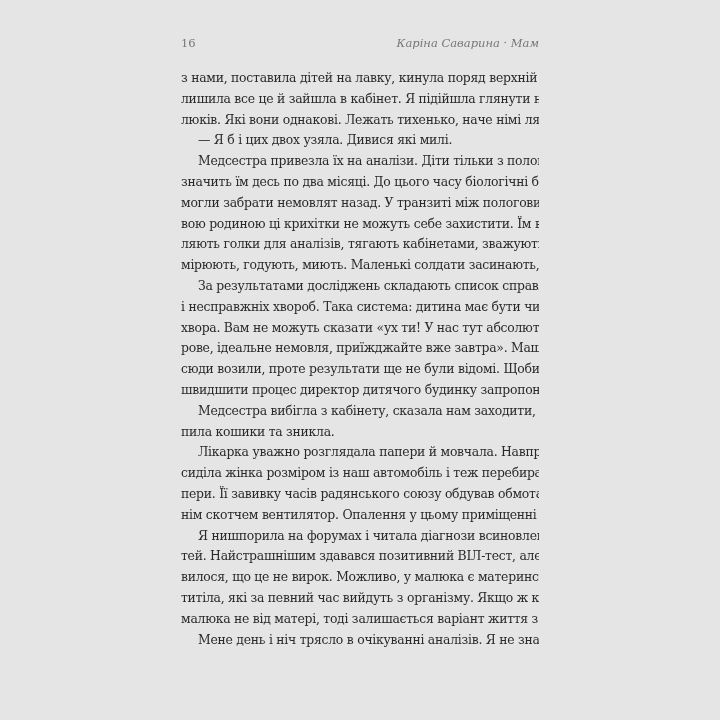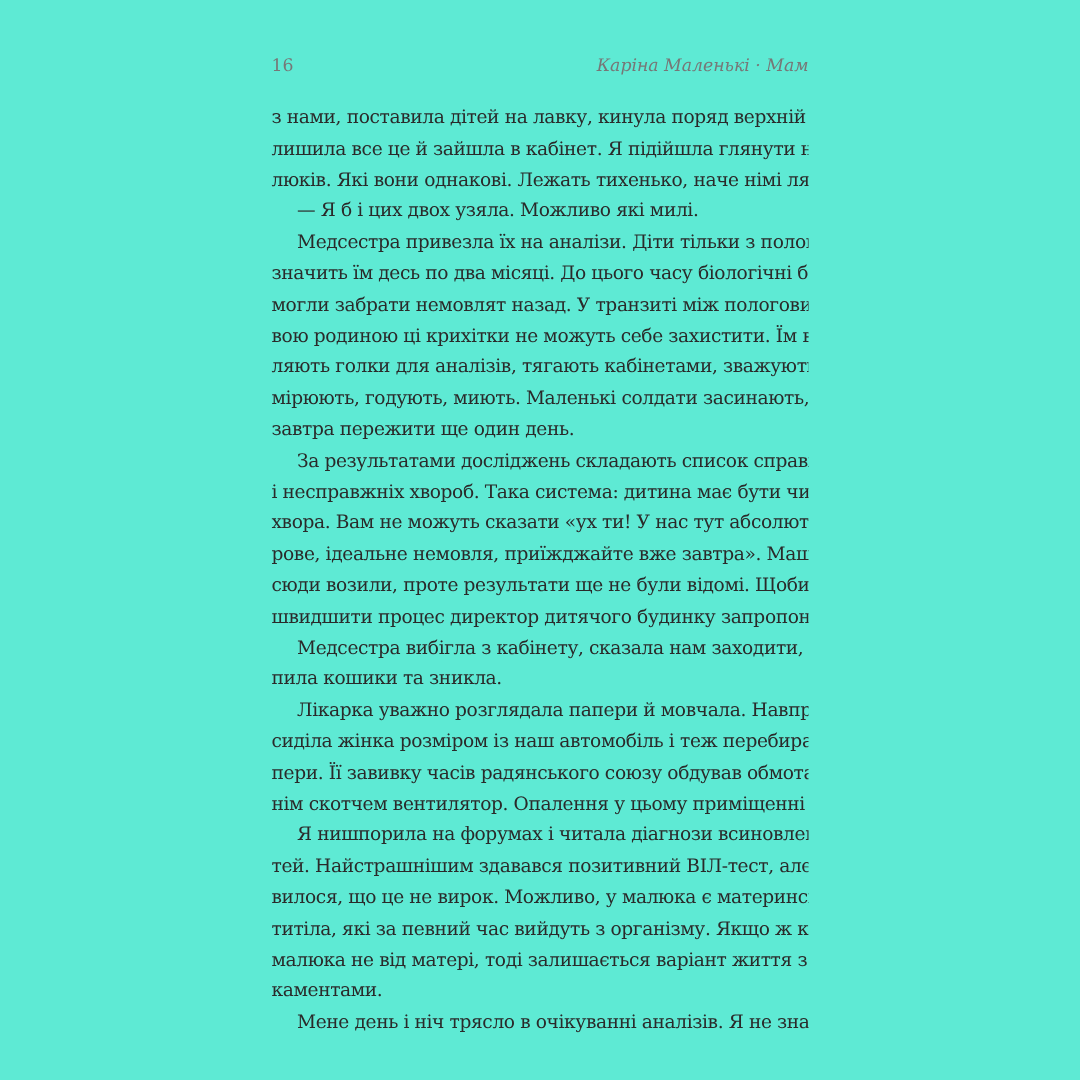--- a/index.html
+++ b/index.html
@@ -1,18 +1,18 @@
 <!DOCTYPE html>
 <html><head>
 <meta charset="utf-8">
 <style>
   html, body { margin: 0; padding: 0; background: #ffffff; }
   body { width: 720px; height: 720px; position: relative; overflow: hidden; }
   .page {
-    position: absolute; left: 0; top: 0; width: 720px; height: 720px; background: #5eead4;
+    position: absolute; left: 0; top: 0; width: 720px; height: 720px; background: #e5e5e5;
   }
   .running-head {
     position: absolute; left: 181px; top: 36px; width: 358px; height: 20px;
     font-family: "DejaVu Serif", serif; font-size: 11.5px; color: #777;
   }
   .page-number { position: absolute; left: 0; top: 0; }
   .header-title { position: absolute; right: 0; top: 0; font-style: italic; }
   .body-text {
     position: absolute; left: 181px; top: 68px; width: 358px;
     font-family: "DejaVu Serif", serif; font-size: 12.4px; line-height: 20.8px;
@@ -21,39 +21,38 @@
   .line { display: block; white-space: nowrap; text-align: justify; text-align-last: justify; height: 20.8px; overflow: hidden; }
   .line.last { text-align-last: left; }
   .line.indent { padding-left: 17px; }
 </style>
 </head>
 <body>
 
 <div class="page">
   <div class="running-head">
     <span class="page-number">16</span>
-    <span class="header-title">Каріна Маленькі · Мам</span>
+    <span class="header-title">Каріна Саварина · Мам</span>
   </div>
   <div class="body-text" id="body-text">
       <div>
         <span class="line">з нами, поставила дітей на лавку, кинула поряд верхній одяг, за-</span>
         <span class="line">лишила все це й зайшла в кабінет. Я підійшла глянути на ма-</span>
         <span class="line last">люків. Які вони однакові. Лежать тихенько, наче німі ляльки.</span>
       </div>
       <div>
-        <span class="line indent last">— Я б і цих двох узяла. Можливо які милі.</span>
+        <span class="line indent last">— Я б і цих двох узяла. Дивися які милі.</span>
       </div>
       <div>
         <span class="line indent">Медсестра привезла їх на аналізи. Діти тільки з пологового,</span>
         <span class="line">значить їм десь по два місяці. До цього часу біологічні батьки ще</span>
         <span class="line">могли забрати немовлят назад. У транзиті між пологовим і но-</span>
         <span class="line">вою родиною ці крихітки не можуть себе захистити. Їм встав-</span>
         <span class="line">ляють голки для аналізів, тягають кабінетами, зважують, ви-</span>
         <span class="line">мірюють, годують, миють. Маленькі солдати засинають, щоби</span>
-        <span class="line last">завтра пережити ще один день.</span>
       </div>
       <div>
         <span class="line indent">За результатами досліджень складають список справжніх</span>
         <span class="line">і несправжніх хвороб. Така система: дитина має бути чимось</span>
         <span class="line">хвора. Вам не можуть сказати «ух ти! У нас тут абсолютно здо-</span>
         <span class="line">рове, ідеальне немовля, приїжджайте вже завтра». Машу теж</span>
         <span class="line">сюди возили, проте результати ще не були відомі. Щоби при-</span>
         <span class="line">швидшити процес директор дитячого будинку запропонував</span>
       </div>
       <div>
@@ -65,19 +64,18 @@
         <span class="line">сиділа жінка розміром із наш автомобіль і теж перебирала па-</span>
         <span class="line">пери. Її завивку часів радянського союзу обдував обмотаний си-</span>
         <span class="line">нім скотчем вентилятор. Опалення у цьому приміщенні виста-</span>
       </div>
       <div>
         <span class="line indent">Я нишпорила на форумах і читала діагнози всиновлених ді-</span>
         <span class="line">тей. Найстрашнішим здавався позитивний ВІЛ-тест, але вия-</span>
         <span class="line">вилося, що це не вирок. Можливо, у малюка є материнські ан-</span>
         <span class="line">титіла, які за певний час вийдуть з організму. Якщо ж клітини</span>
         <span class="line">малюка не від матері, тоді залишається варіант життя з меди-</span>
-        <span class="line last">каментами.</span>
       </div>
       <div>
         <span class="line indent">Мене день і ніч трясло в очікуванні аналізів. Я не знала куди</span>
       </div>
     </div>
 </div>
 
 </body></html>

